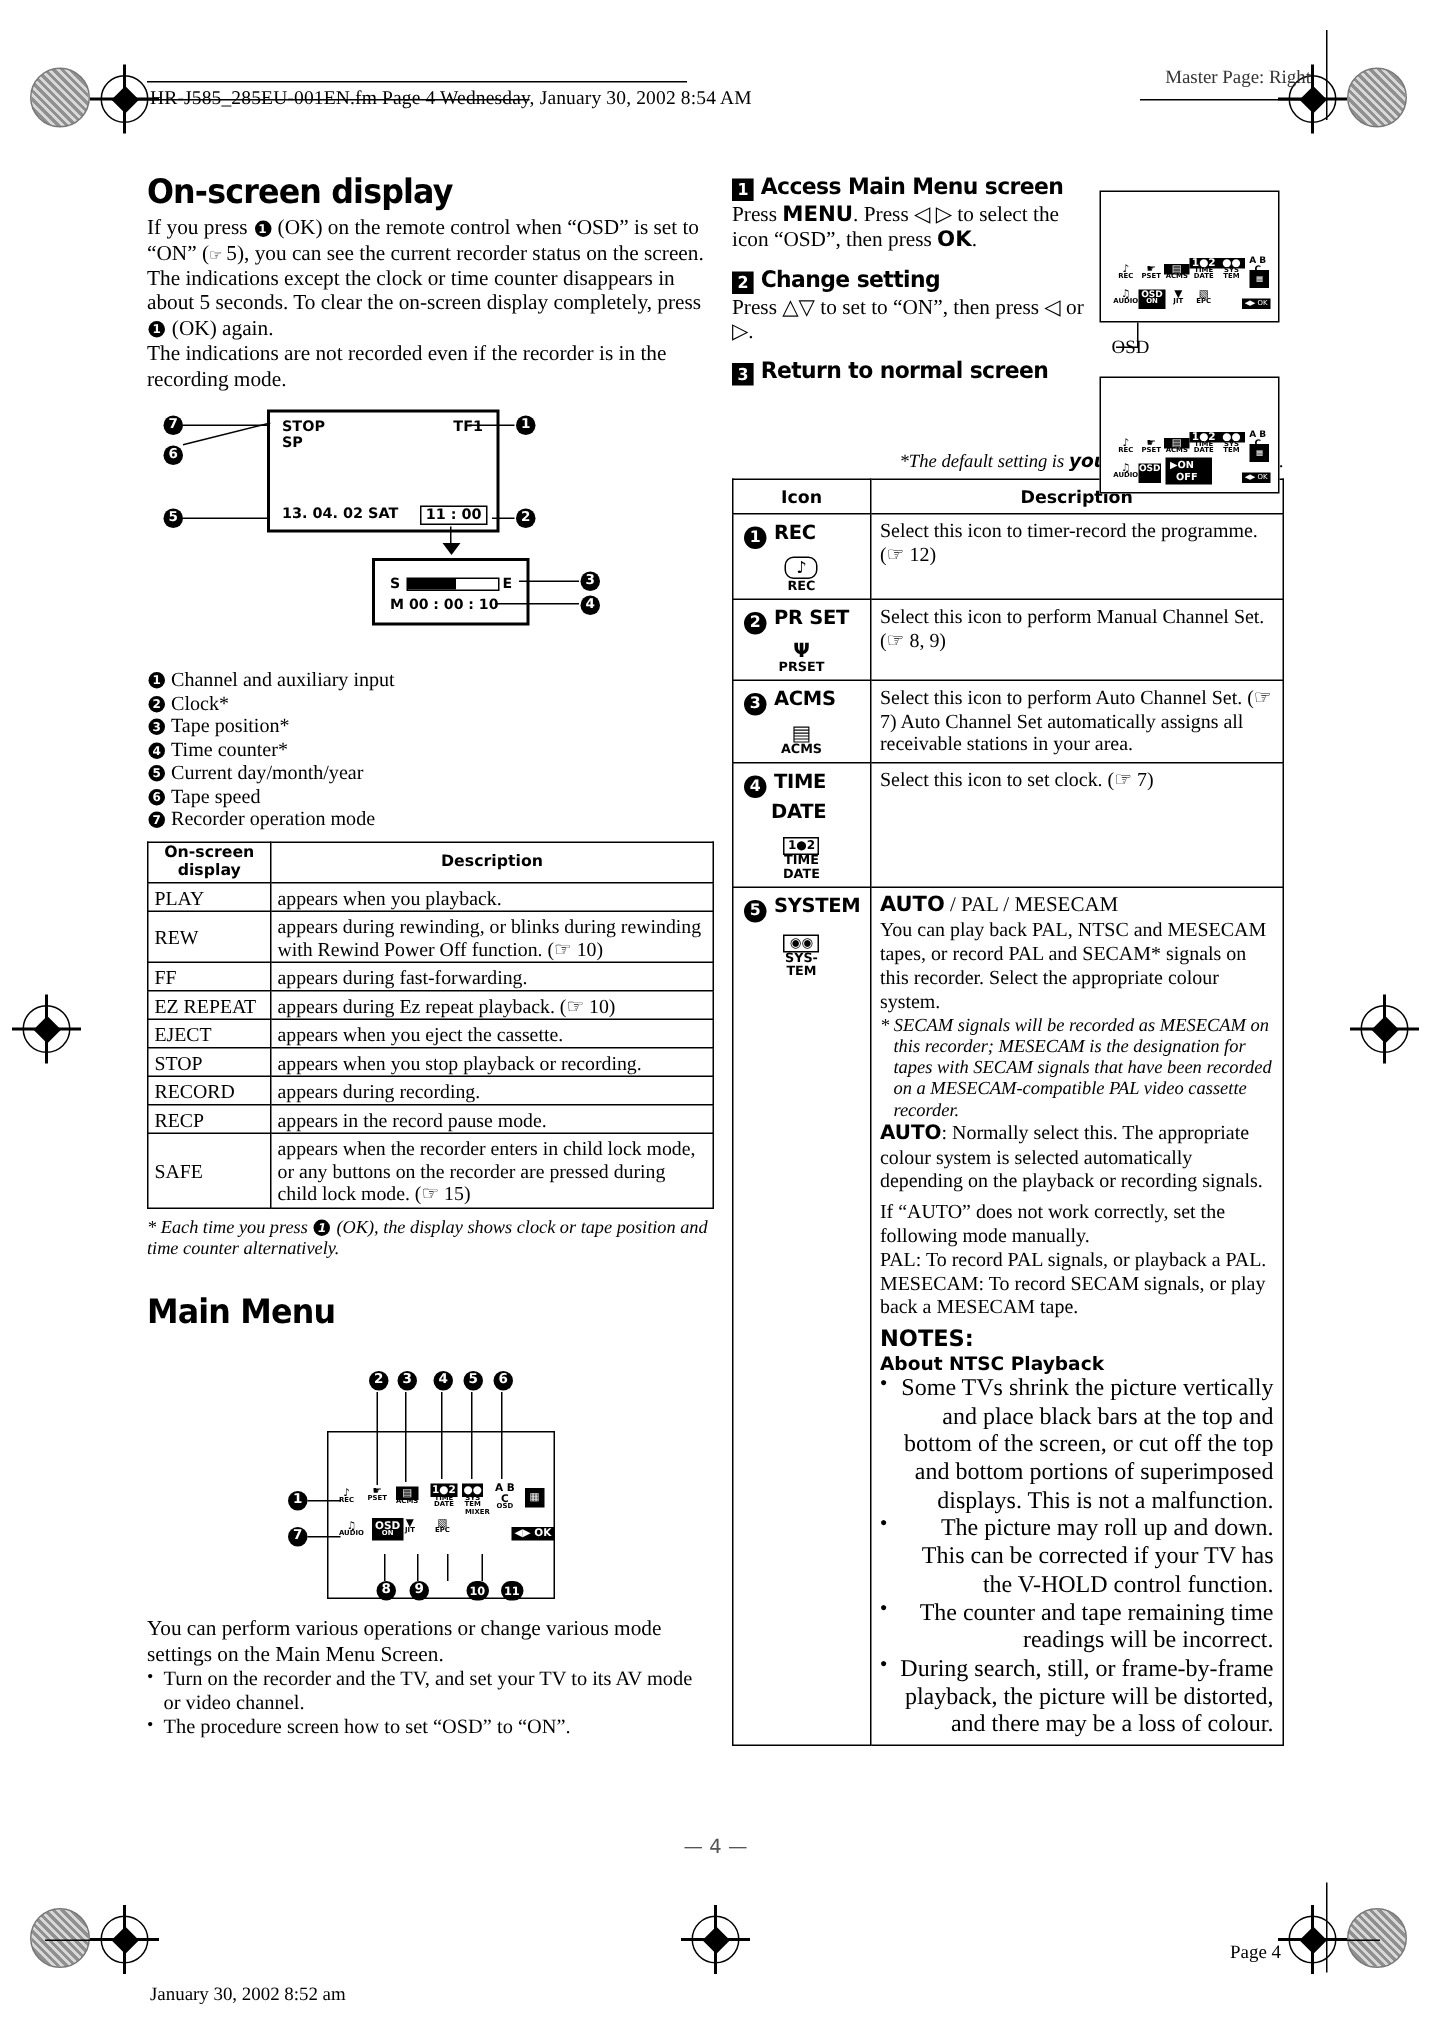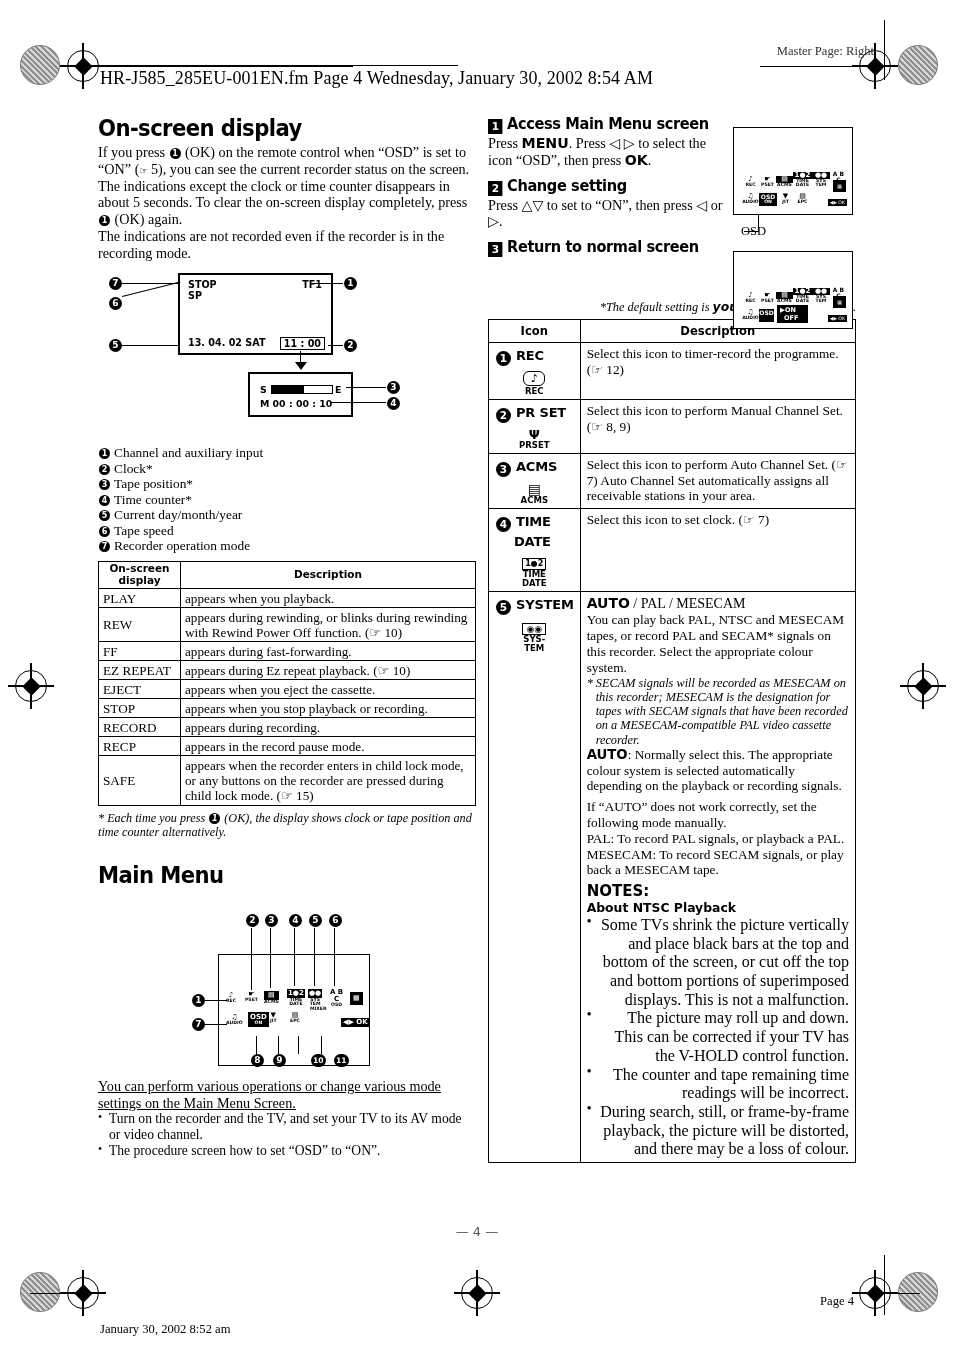--- a/index.html
+++ b/index.html
@@ -30,22 +30,22 @@
     position:absolute; width:40px; height:40px; border-radius:50%;
     background:
       repeating-linear-gradient(45deg,#909090 0 2px,#d8d8d8 2px 4px);
     border:1px solid #777;
   }
   .corner-h { position:absolute; height:1px; background:#000; }
   .corner-v { position:absolute; width:1px; background:#000; }
 
   
   .fmheader {
-    position:absolute; left:100px; top:68px;
-    font-family:"Liberation Serif", serif; font-size:18px; letter-spacing:0.1px;
+    position:absolute; left:100px; top:57px;
+    font-family:"Liberation Serif", serif; font-size:13px; letter-spacing:0.1px;
     white-space:nowrap;
   }
   .fmheader .rule { position:absolute; left:-2px; top:-3px; width:360px; height:1px; background:#000; }
   .masterpage {
     position:absolute; right:80px; top:44px;
     font-family:"Liberation Serif", serif; font-size:12.6px; color:#333; white-space:nowrap;
   }
 
   
   .col-left  { position:absolute; left:98px;  top:115px; width:378px; }
@@ -425,21 +425,21 @@
       <span>MIXER</span>
     </div>
     <div class="mmicon inv" style="left:252px; top:96px; padding:3px 3px;">
       <span class="glyph">▦</span>
     </div>
     <div class="mmicon inv" style="left:243px; top:122px; padding:1px 2px;">
       <span class="glyph">◀▶ OK</span>
     </div>
   </div>
 
-  <p class="body" style="margin-top:2px;text-decoration:underline;">You can perform various operations or change various mode settings on the Main Menu Screen.</p>
+  <p class="body" style="margin-top:2px;">You can perform various operations or change various mode settings on the Main Menu Screen.</p>
   <ul class="bul">
     <li>Turn on the recorder and the TV, and set your TV to its AV mode or video channel.</li>
     <li>The procedure screen how to set “OSD” to “ON”.</li>
   </ul>
 </div>
 
 <div class="col-right">
 
   <h2 class="step">
     <span class="sq lg">1</span>

